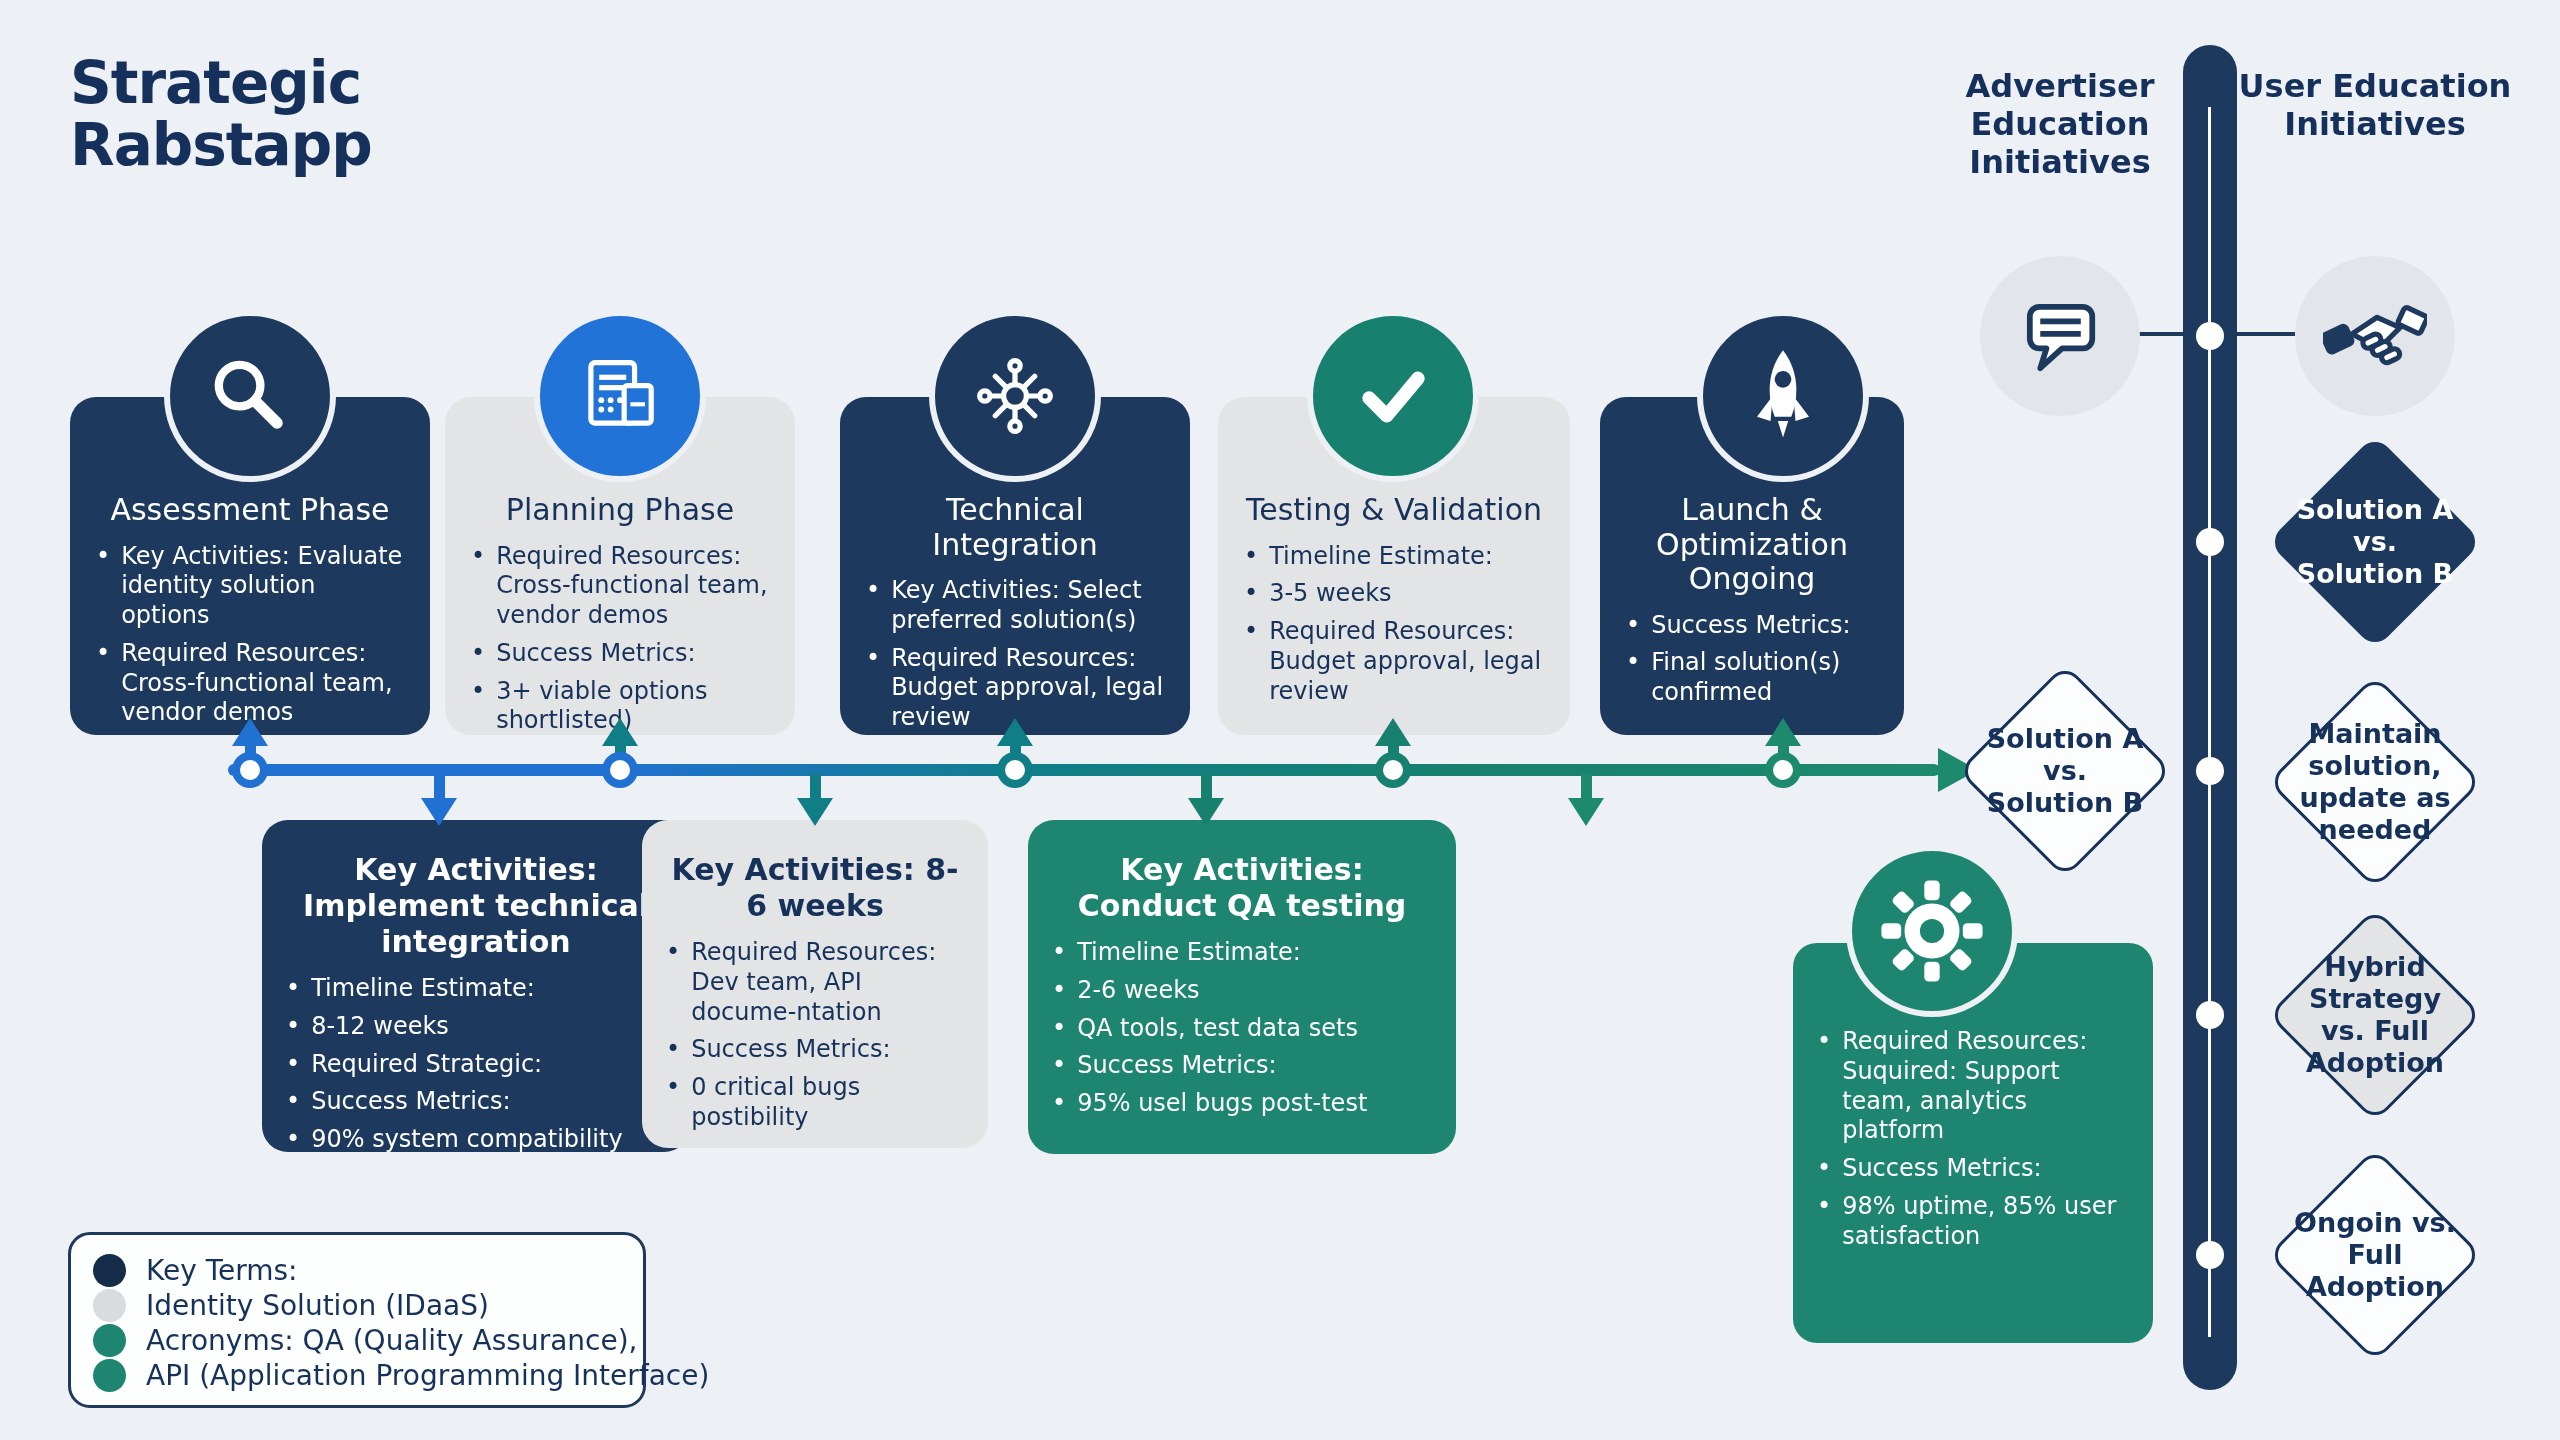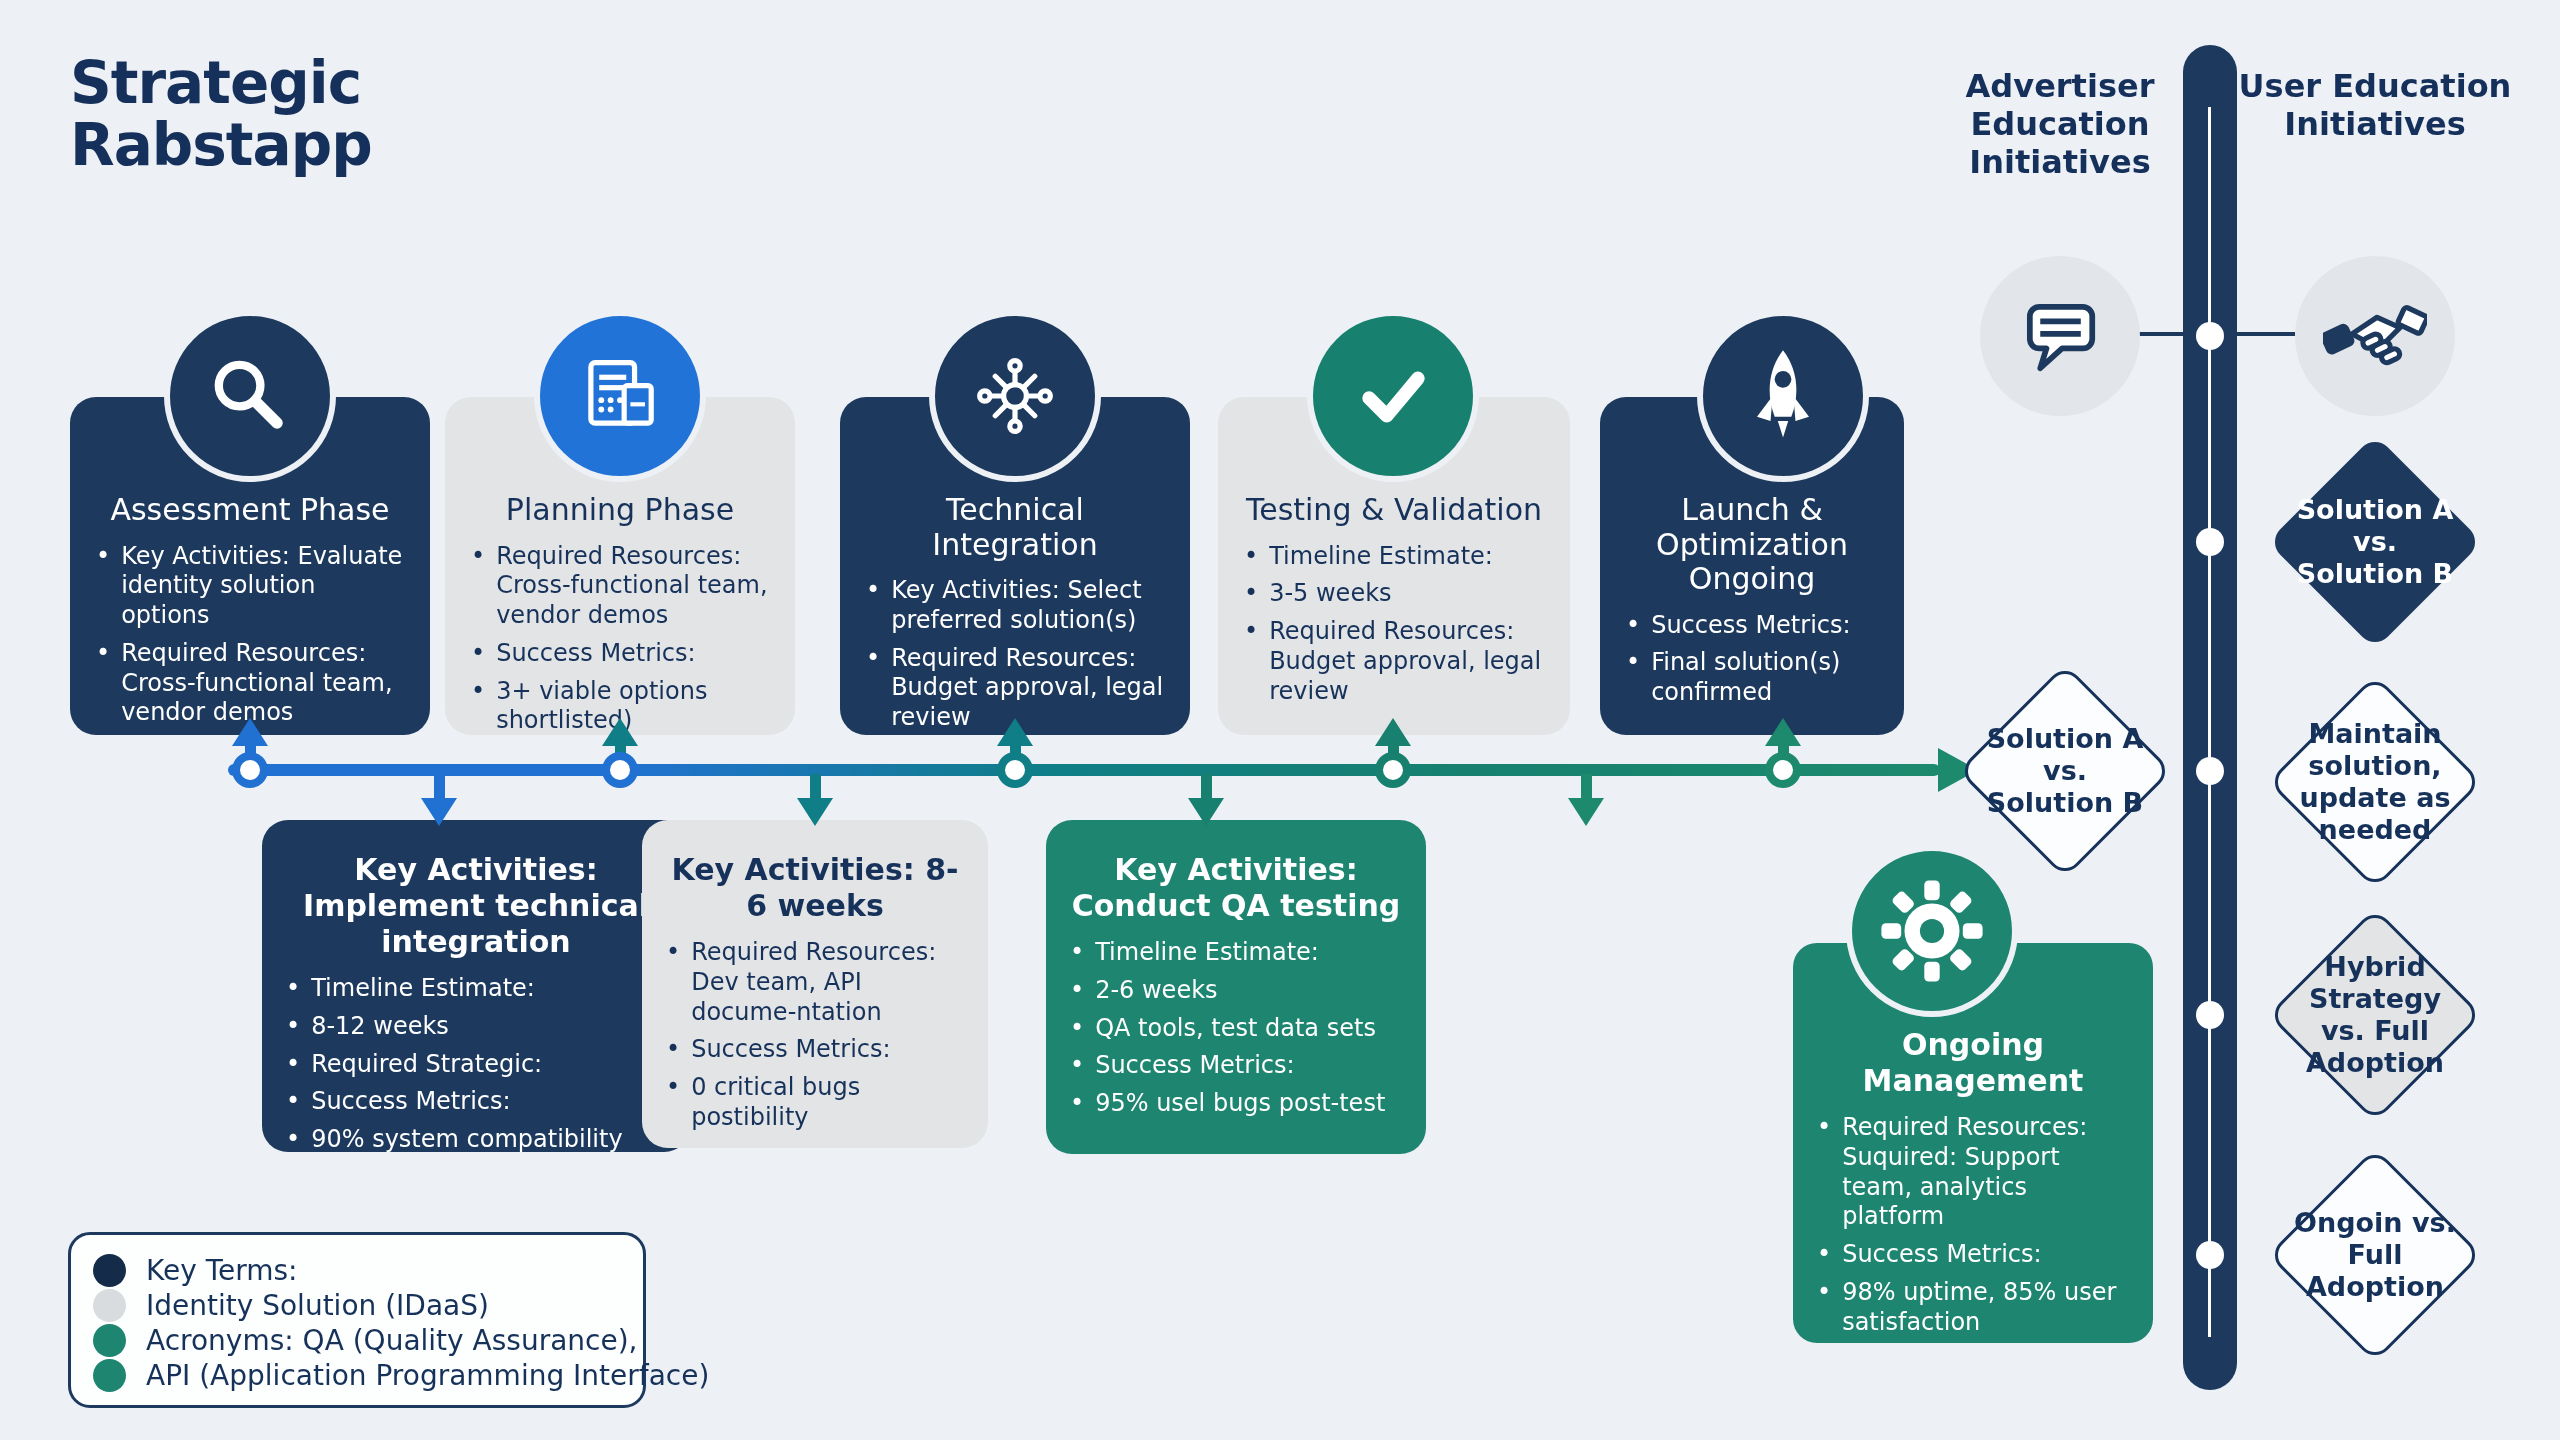--- a/index.html
+++ b/index.html
@@ -244,41 +244,40 @@
     <div class="b">
         <span>Required Resources: Dev team, API docume-ntation</span>
       </div>
     <div class="b">
         <span>Success Metrics:</span>
       </div>
     <div class="b">
         <span>0 critical bugs postibility</span>
       </div>
   </div>
-  <div class="dbox green" style="left:1028px;width:380px;height:334px;margin-left:18px;">
+  <div class="dbox green" style="left:1028px;width:428px;height:334px;">
     <div class="dtitle">Key Activities: Conduct QA testing</div>
     <div class="b">
         <span>Timeline Estimate:</span>
       </div>
     <div class="b">
         <span>2-6 weeks</span>
       </div>
     <div class="b">
         <span>QA tools, test data sets</span>
       </div>
     <div class="b">
         <span>Success Metrics:</span>
       </div>
     <div class="b">
         <span>95% usel bugs post-test</span>
       </div>
   </div>
 
   <div class="obox">
-    <div class="dtitle">Ongoing Management</div>
     <div class="b">
         <span>Required Resources: Suquired: Support team, analytics platform</span>
       </div>
     <div class="b">
         <span>Success Metrics:</span>
       </div>
     <div class="b">
         <span>98% uptime, 85% user satisfaction</span>
       </div>
   </div>

